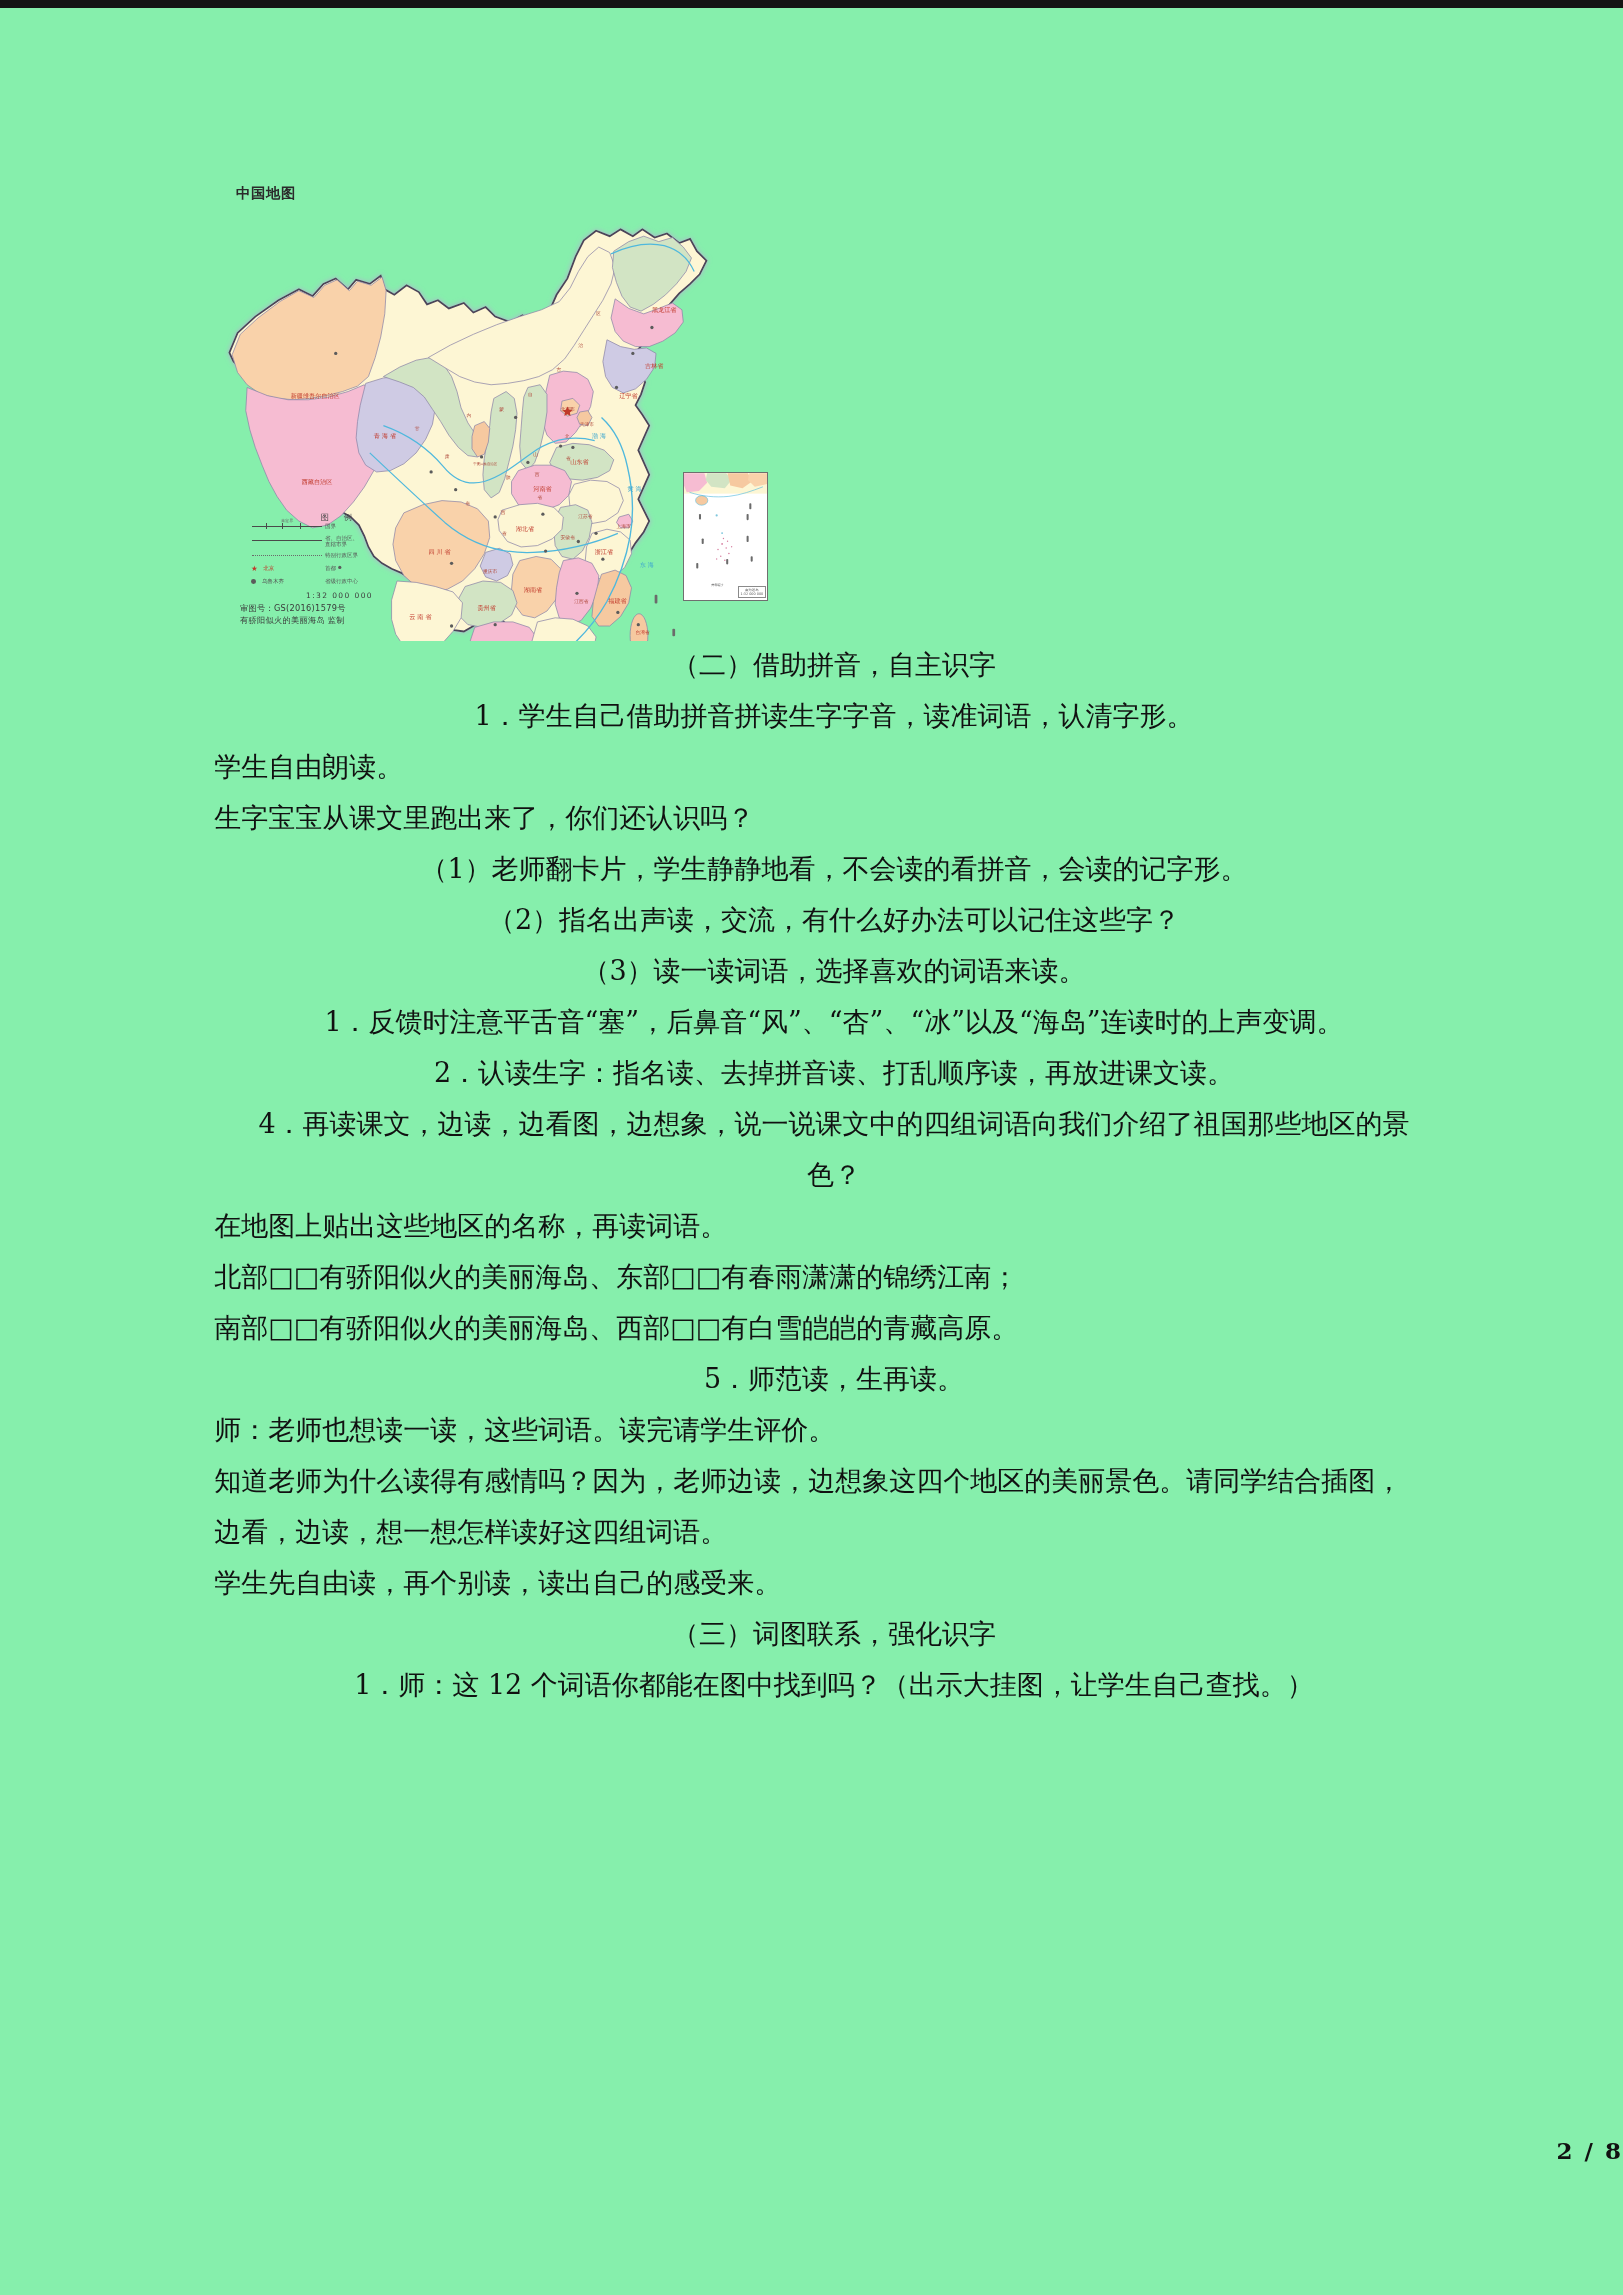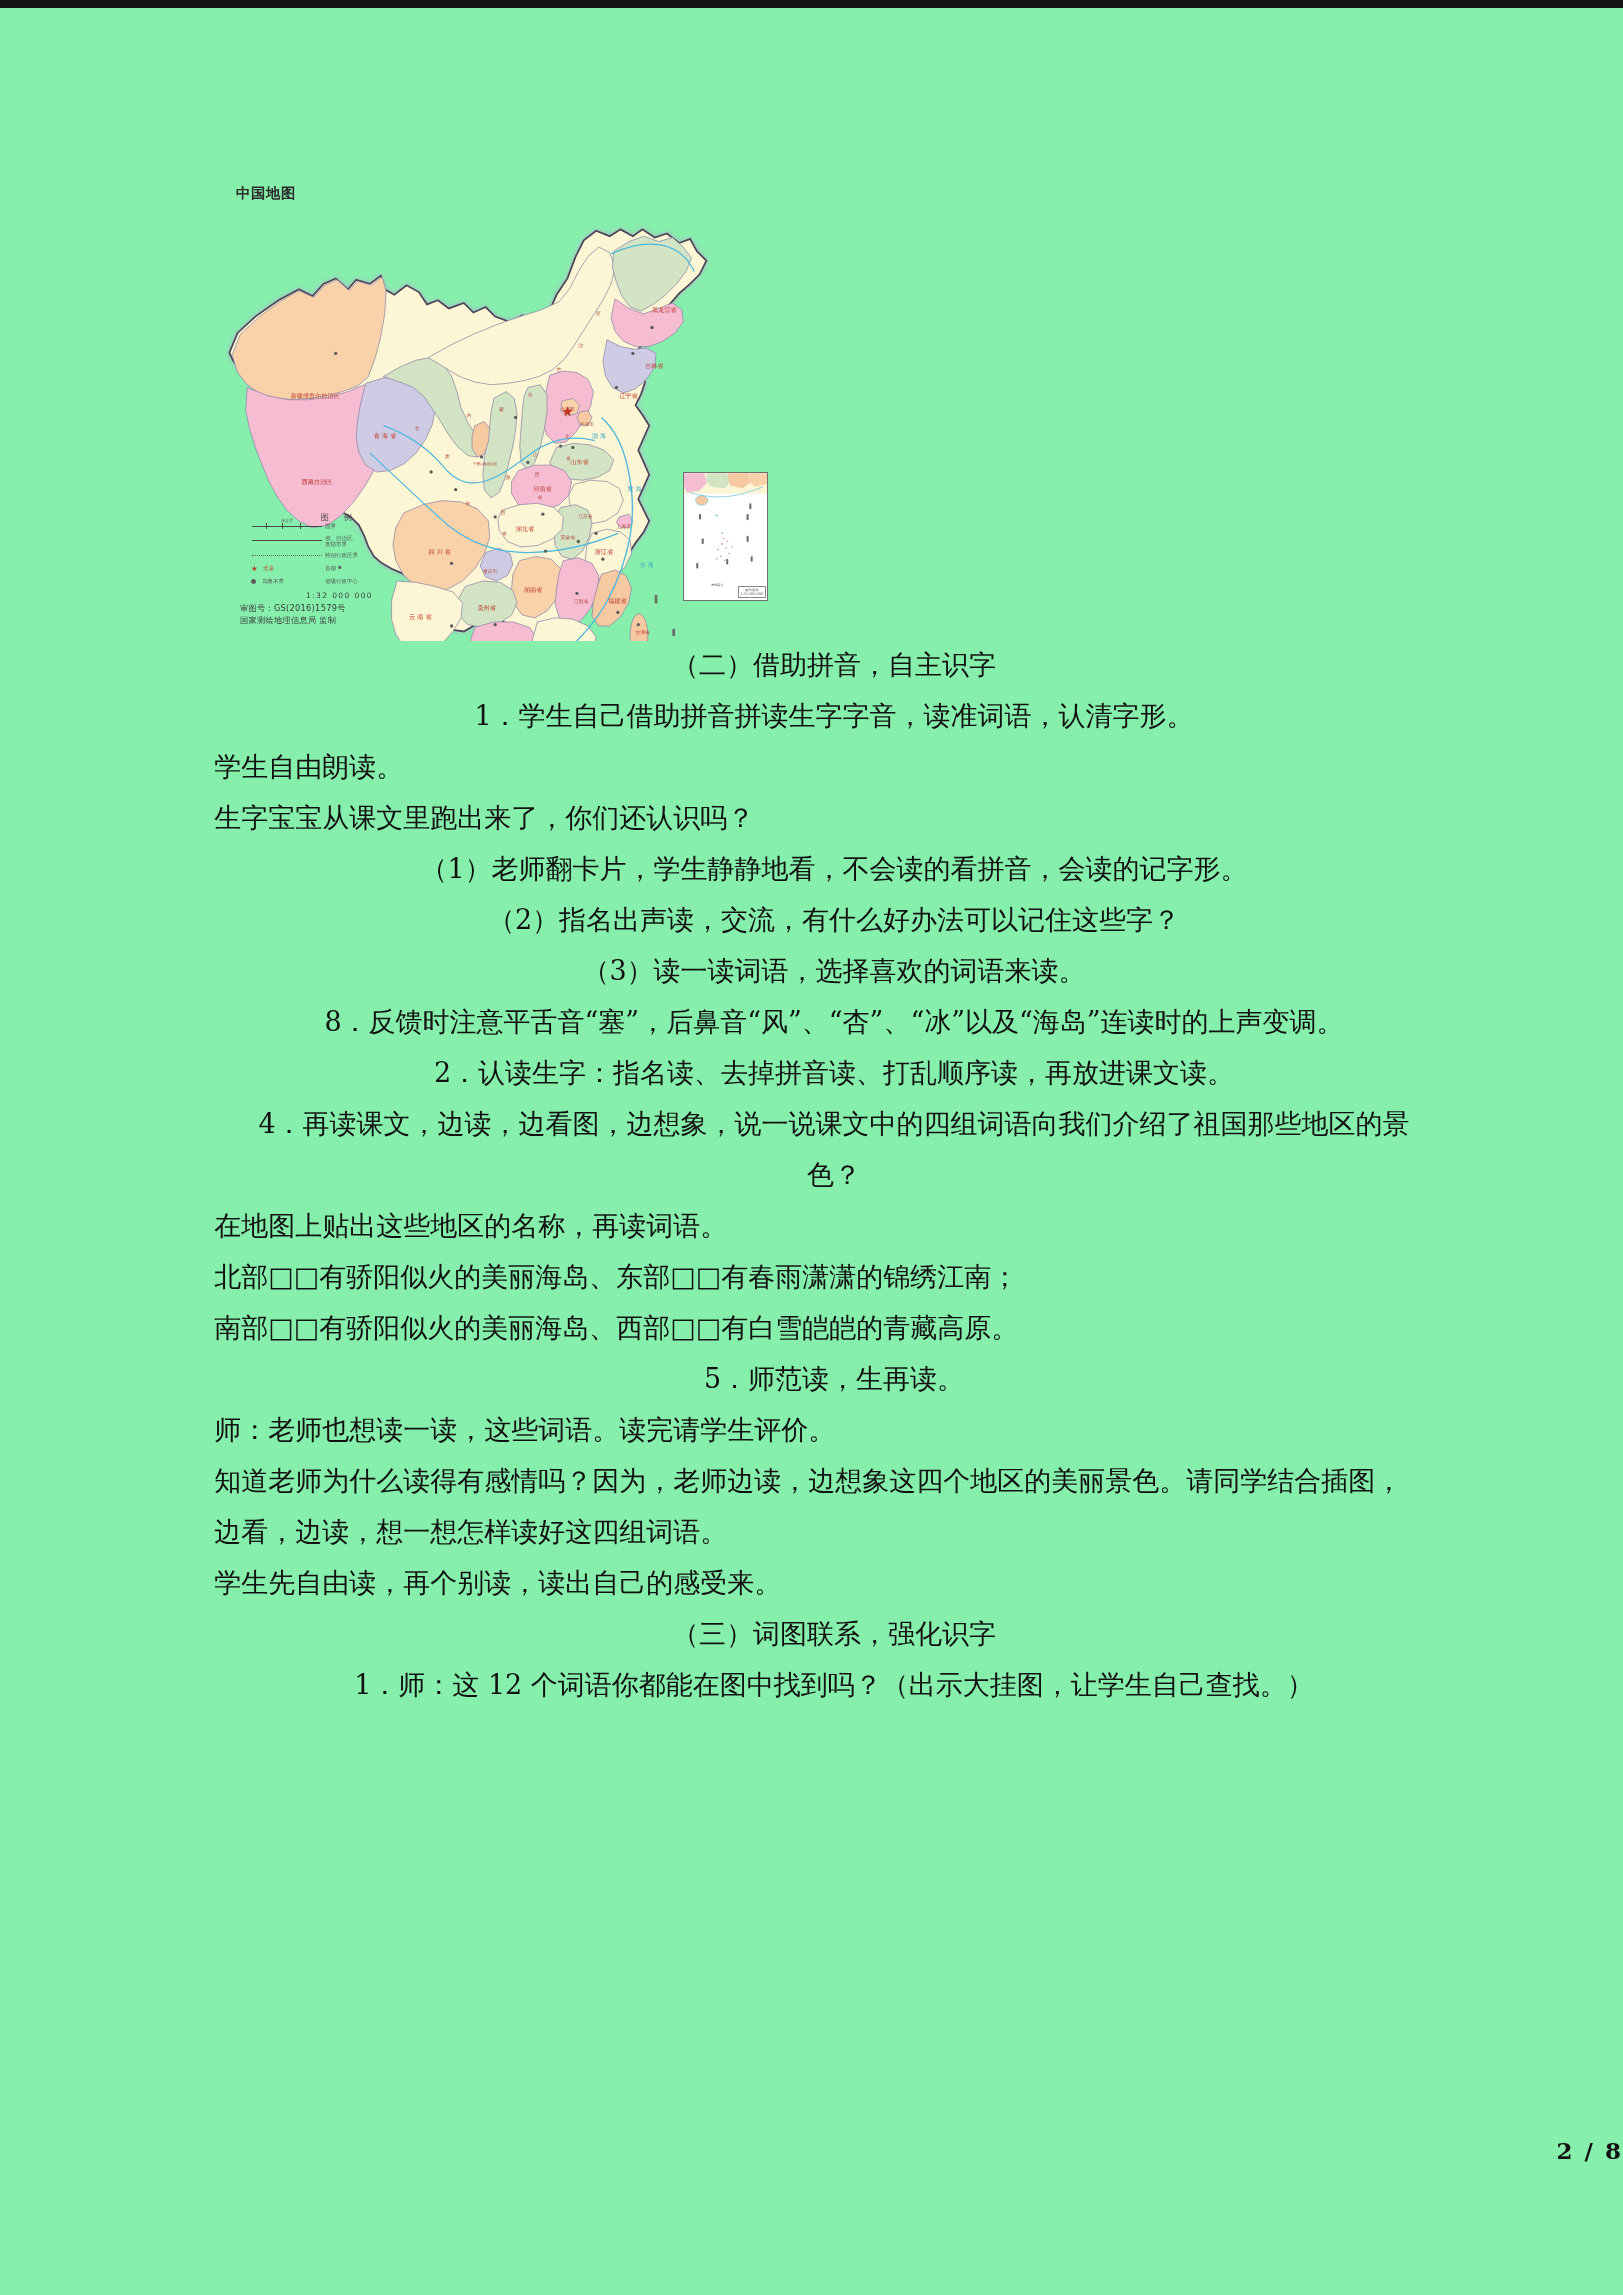--- a/index.html
+++ b/index.html
@@ -446,21 +446,21 @@
             <span>乌鲁木齐</span>
           </span>
           <span>省级行政中心</span>
         </div>
 
         <div class="legend-scale">1:32 000 000</div>
       </div>
 
       <div class="map-credits">
         <div>审图号：GS(2016)1579号</div>
-        <div>国家测绘地理信息局 监制</div>
+        <div>有骄阳似火的美丽海岛 监制</div>
       </div>
 
       <div class="inset-box">
         <svg width="83" height="127" viewBox="0 0 122 186">
           <rect x="0" y="0" width="122" height="30" fill="#fdf6d4"></rect>
           <path d="M0,0 L30,0 L34,14 L22,26 L4,28 L0,18 Z" fill="#f6bcd2"></path>
           <path d="M34,0 L62,0 L70,10 L60,22 L40,20 L32,10 Z" fill="#d2e4c4"></path>
           <path d="M64,0 L94,0 L100,12 L86,22 L68,18 Z" fill="#f6c9a0"></path>
           <path d="M96,0 L122,0 L122,16 L104,20 L94,10 Z" fill="#f9d2aa"></path>
           <ellipse cx="26" cy="40" rx="9" ry="7" fill="#f6c9a0" stroke="#4fb8dd" stroke-width="0.8"></ellipse>
@@ -502,21 +502,21 @@
   </div>
 
   <div class="body-text">
     <p class="indent-1">（二）借助拼音，自主识字</p>
     <p class="indent-1">1．学生自己借助拼音拼读生字字音，读准词语，认清字形。</p>
     <p class="indent-0">学生自由朗读。</p>
     <p class="indent-0">生字宝宝从课文里跑出来了，你们还认识吗？</p>
     <p class="indent-1">（1）老师翻卡片，学生静静地看，不会读的看拼音，会读的记字形。</p>
     <p class="indent-1">（2）指名出声读，交流，有什么好办法可以记住这些字？</p>
     <p class="indent-1">（3）读一读词语，选择喜欢的词语来读。</p>
-    <p class="indent-1">8．反馈时注意平舌音“塞”，后鼻音“风”、“杏”、“冰”以及“海岛”连读时的上声变调。</p>
+    <p class="indent-1">1．反馈时注意平舌音“塞”，后鼻音“风”、“杏”、“冰”以及“海岛”连读时的上声变调。</p>
     <p class="indent-1">2．认读生字：指名读、去掉拼音读、打乱顺序读，再放进课文读。</p>
     <p class="indent-1">4．再读课文，边读，边看图，边想象，说一说课文中的四组词语向我们介绍了祖国那些地区的景色？</p>
     <p class="indent-0">在地图上贴出这些地区的名称，再读词语。</p>
     <p class="indent-0">北部□□有骄阳似火的美丽海岛、东部□□有春雨潇潇的锦绣江南；</p>
     <p class="indent-0">南部□□有骄阳似火的美丽海岛、西部□□有白雪皑皑的青藏高原。</p>
     <p class="indent-1">5．师范读，生再读。</p>
     <p class="indent-0">师：老师也想读一读，这些词语。读完请学生评价。</p>
     <p class="indent-0">知道老师为什么读得有感情吗？因为，老师边读，边想象这四个地区的美丽景色。请同学结合插图，边看，边读，想一想怎样读好这四组词语。</p>
     <p class="indent-0">学生先自由读，再个别读，读出自己的感受来。</p>
     <p class="indent-1">（三）词图联系，强化识字</p>

